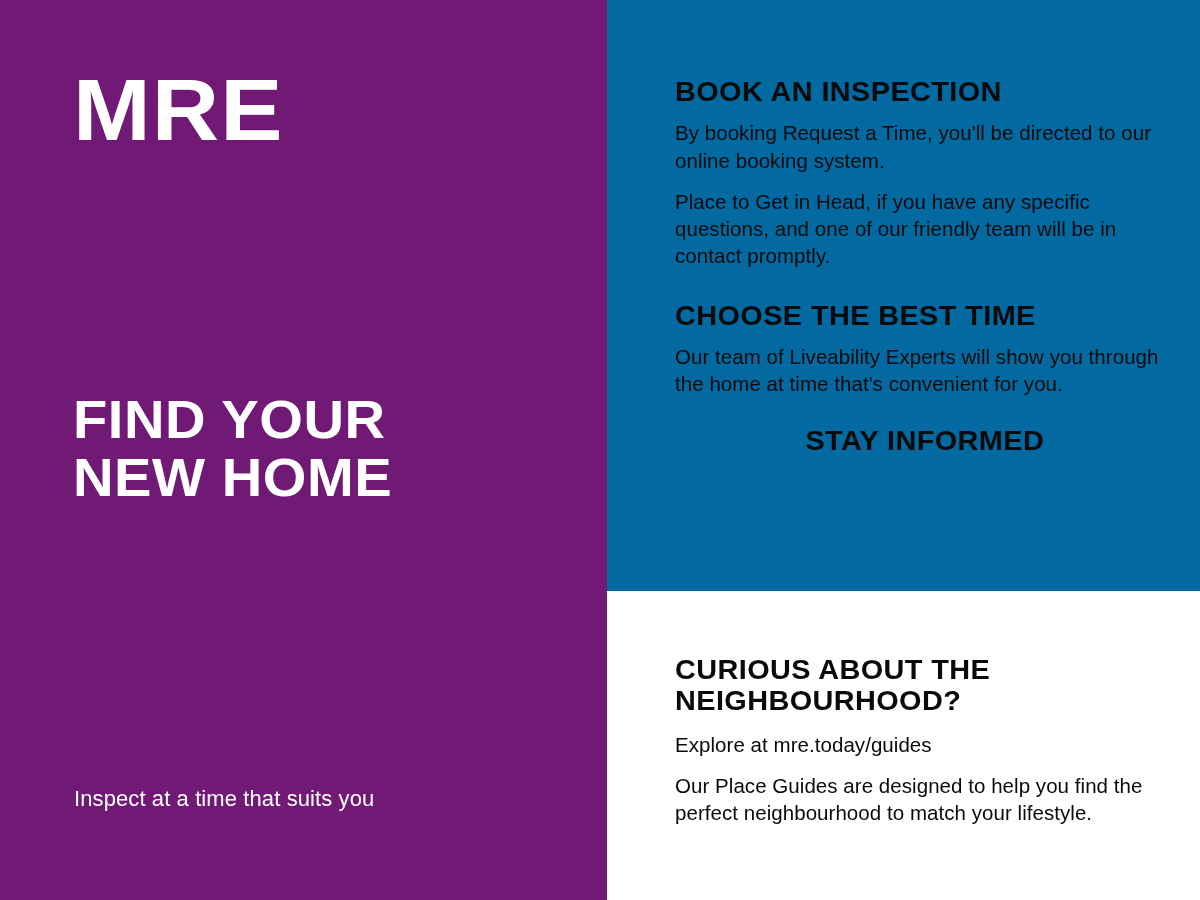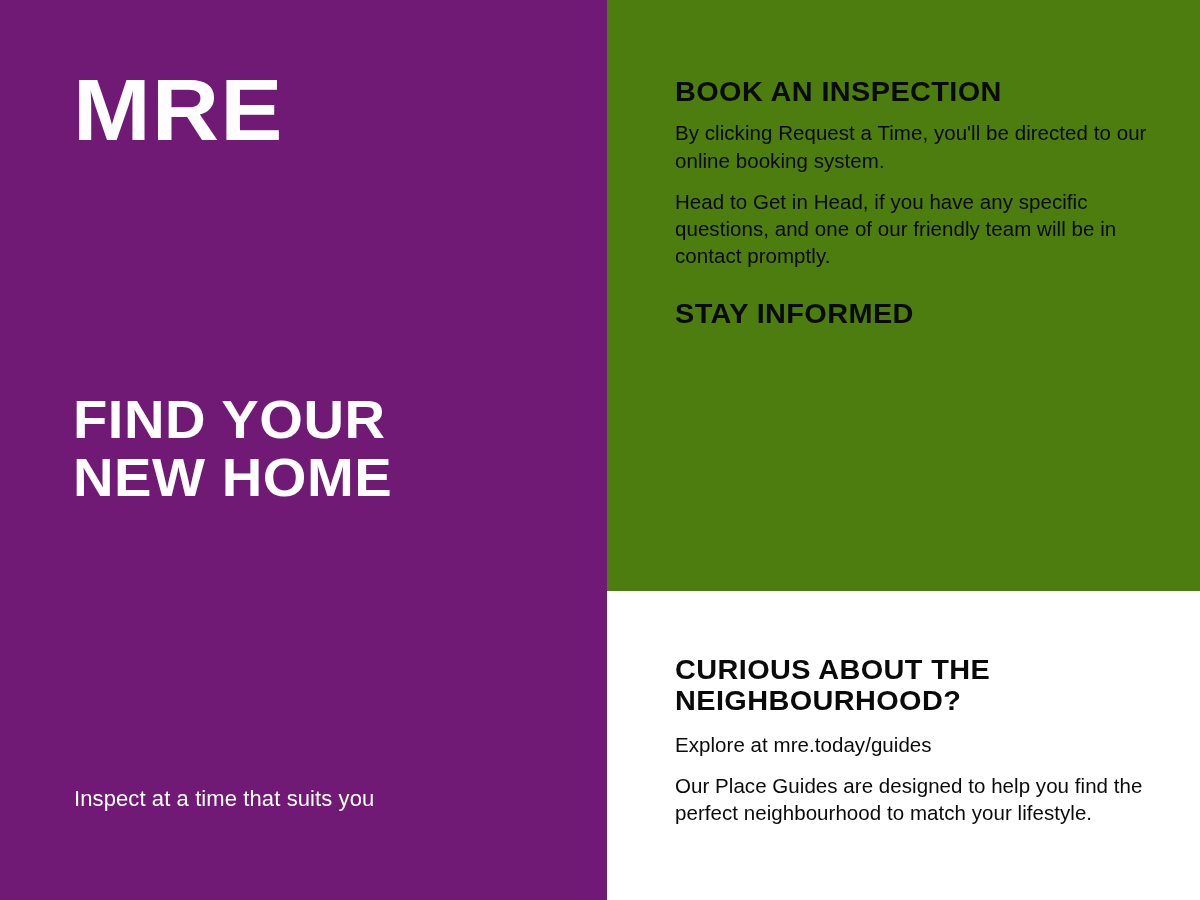--- a/index.html
+++ b/index.html
@@ -71,21 +71,21 @@
   .right-col {
     width: 593px;
     height: 900px;
     flex: 0 0 593px;
     display: flex;
     flex-direction: column;
   }
 
   
   .orange-block {
-    background: #4d7c0f;
+    background: #0369a1;
     color: #0a0a0a;
     height: 591px;
     box-sizing: border-box;
     padding: 76px 40px 14px 68px;
   }
   .white-block {
     background: #ffffff;
     color: #0a0a0a;
     height: 237px;
     box-sizing: border-box;
@@ -112,21 +112,21 @@
     font-size: 20.5px;
     line-height: 1.33;
     font-weight: 400;
     letter-spacing: 0.05px;
     max-width: 500px;
   }
   p.body:last-child { margin-bottom: 0; }
   p.body b { font-weight: 400; }
 
   .sec-choose { margin-top: 30px; }
-  .sec-stay { margin-top: 28px; }
+  .sec-stay { margin-top: 28px; text-align: center; }
   .explore { margin-top: 16px; }
 </style>
 </head>
 <body>
 
 <div class="page">
 
   <div class="left-panel">
     <div class="brand">MRE</div>
     <div class="headline">
@@ -135,24 +135,28 @@
     </div>
     <div class="tagline">Inspect at a time that suits you</div>
   </div>
 
   <div class="right-col">
 
     <div class="orange-block">
 
       <section>
         <h2 class="sec-title">BOOK AN INSPECTION</h2>
-        <p class="body"><span>By clicking </span><b>Request a Time</b><span>, you'll be directed to our online booking system.</span></p>
-        <p class="body"><span>Head to </span><b>Get in Head</b><span>, if you have any specific questions, and one of our friendly team will be in contact promptly.</span></p>
+        <p class="body"><span>By booking </span><b>Request a Time</b><span>, you'll be directed to our online booking system.</span></p>
+        <p class="body"><span>Place to </span><b>Get in Head</b><span>, if you have any specific questions, and one of our friendly team will be in contact promptly.</span></p>
       </section>
 
+      <section class="sec-choose">
+        <h2 class="sec-title">CHOOSE THE BEST TIME</h2>
+        <p class="body">Our team of Liveability Experts will show you through the home at time that's convenient for you.</p>
+      </section>
 
       <section class="sec-stay">
         <h2 class="sec-title">STAY INFORMED</h2>
       </section>
 
     </div>
 
     <div class="white-block">
       <section>
         <h2 class="sec-title two-line">

